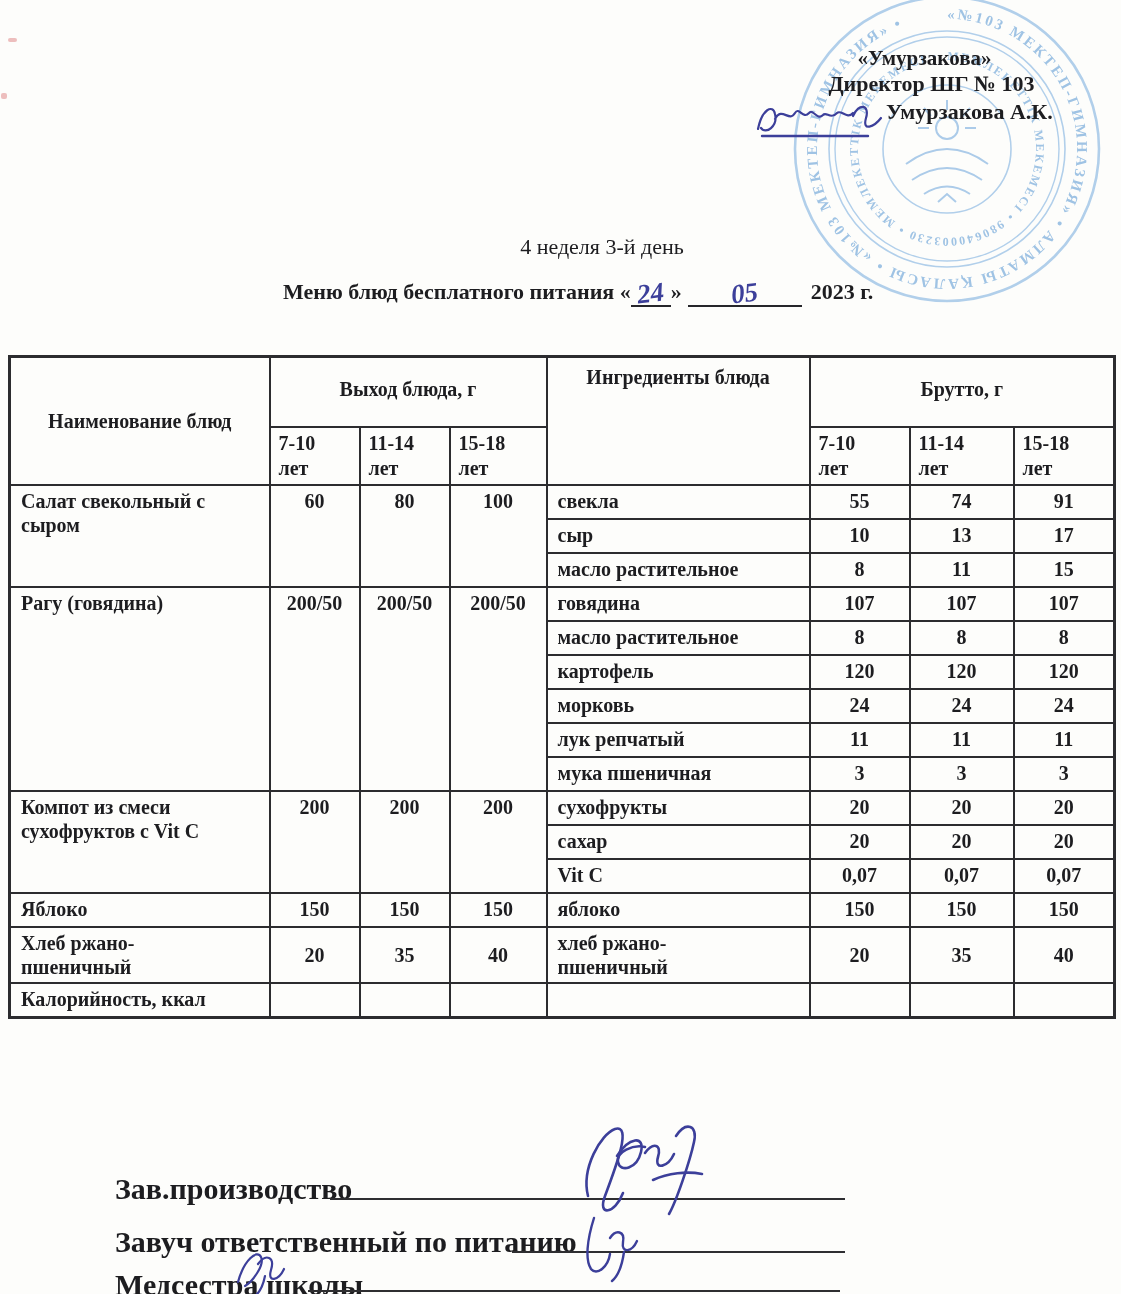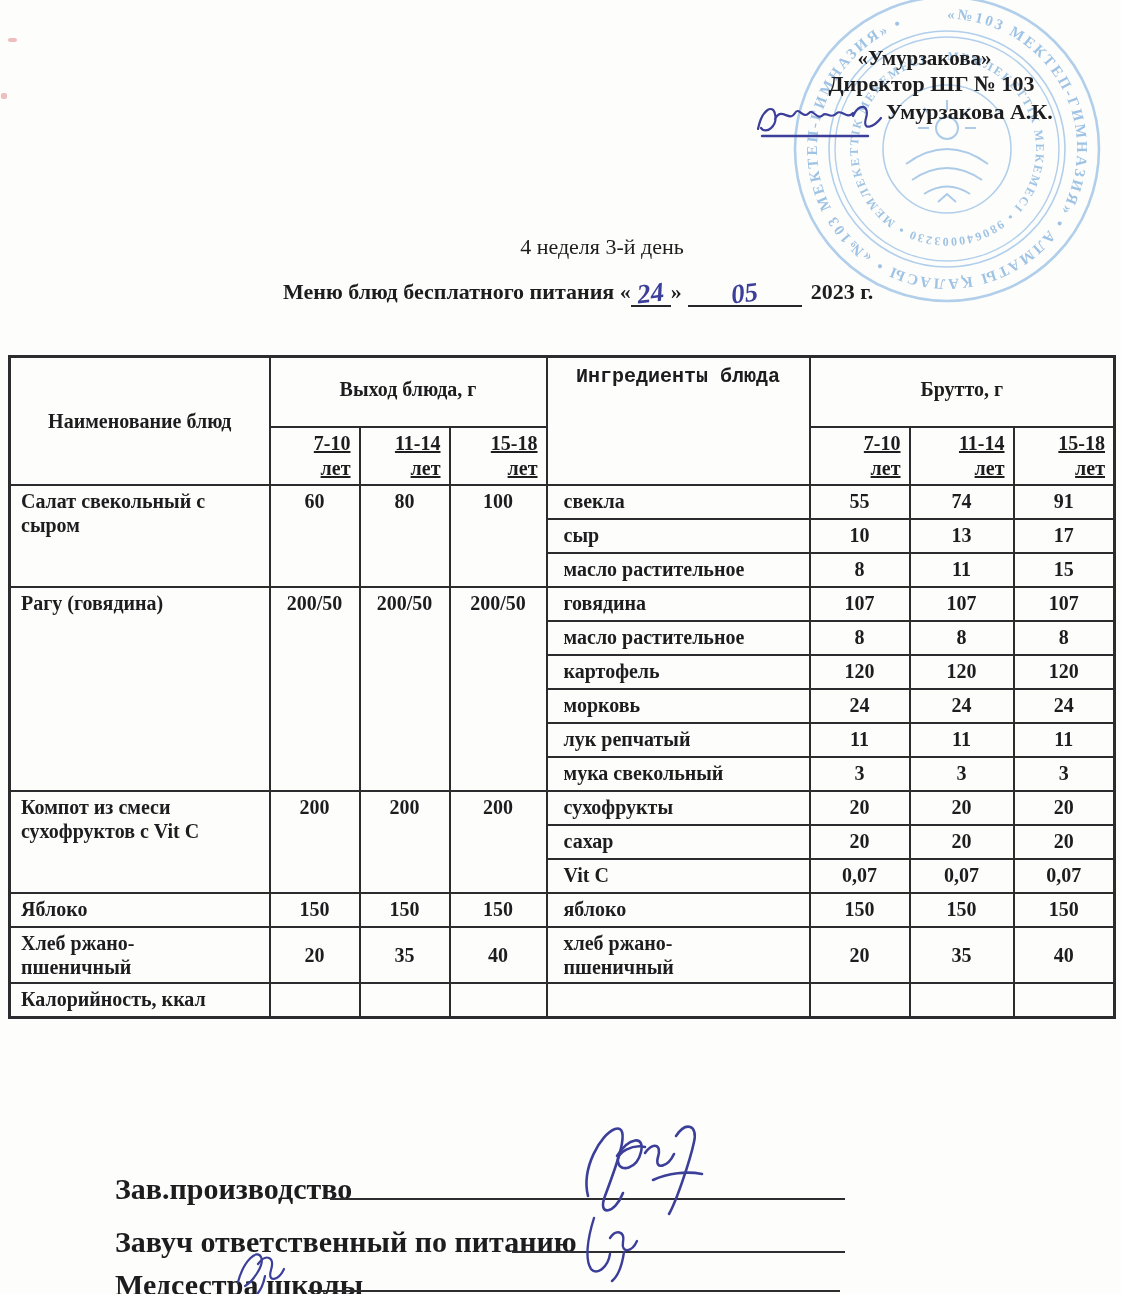--- a/index.html
+++ b/index.html
@@ -28,24 +28,24 @@
   .month-slot{display:inline-block;width:114px;border-bottom:2px solid #26262a;text-align:center;margin:0 9px 0 6px;position:relative;}
   .hw{font-style:italic;font-weight:bold;color:#3c3f9a;font-size:27px;display:inline-block;transform:rotate(-7deg);position:relative;top:3px;line-height:20px;}
   
   .tbl-wrap{position:absolute;left:8px;top:355px;}
   table{border-collapse:collapse;table-layout:fixed;width:1105px;border:3px solid #2c2c2f;}
   th,td{border:2px solid #2c2c2f;font-size:20px;font-weight:bold;padding:3px 8px;line-height:1.22;}
   thead tr.hr1{height:70px;}
   thead tr.hr2{height:58px;}
   th.h-dish{vertical-align:middle;text-align:center;}
   th.h-top{vertical-align:top;text-align:center;padding-top:19px;}
-  th.h-ingr{vertical-align:top;text-align:left;padding-top:7px;text-align:center;font-family:Liberation Mono, monospace;}
-  th.h-age{vertical-align:middle;text-align:right;white-space:pre-line;text-decoration:underline;}
+  th.h-ingr{vertical-align:top;text-align:left;padding-top:7px;text-align:center;}
+  th.h-age{vertical-align:middle;text-align:left;white-space:pre-line;}
   td.c-dish{vertical-align:top;text-align:left;white-space:pre-line;padding-left:10px;}
-  td.c-ingr{vertical-align:middle;text-align:left;white-space:pre-line;padding-left:16px;}
+  td.c-ingr{vertical-align:middle;text-align:left;white-space:pre-line;padding-left:10px;}
   td.c-num{text-align:center;vertical-align:middle;}
   td.c-out{vertical-align:top;}
   td.c-out.va-mid{vertical-align:middle;}
   tbody td{height:26px;}
   
   .sig-label{position:absolute;font-size:30px;font-weight:bold;white-space:nowrap;}
   .sig-line{position:absolute;height:2px;background:#2e2e31;}
   .sig-svg{position:absolute;pointer-events:none;}
   
   .speck{position:absolute;border-radius:2px;background:#e08a8a;opacity:.55;}
@@ -188,21 +188,21 @@
             <td class="c-num">24</td>
             <td class="c-num">24</td>
           </tr>
           <tr>
             <td class="c-ingr">лук репчатый</td>
             <td class="c-num">11</td>
             <td class="c-num">11</td>
             <td class="c-num">11</td>
           </tr>
           <tr>
-            <td class="c-ingr">мука свекольный</td>
+            <td class="c-ingr">мука пшеничная</td>
             <td class="c-num">3</td>
             <td class="c-num">3</td>
             <td class="c-num">3</td>
           </tr>
           <tr>
             <td rowspan="3" class="c-dish">Компот из смеси
 сухофруктов с Vit C</td>
             <td rowspan="3" class="c-num c-out">200</td>
             <td rowspan="3" class="c-num c-out">200</td>
             <td rowspan="3" class="c-num c-out">200</td>

